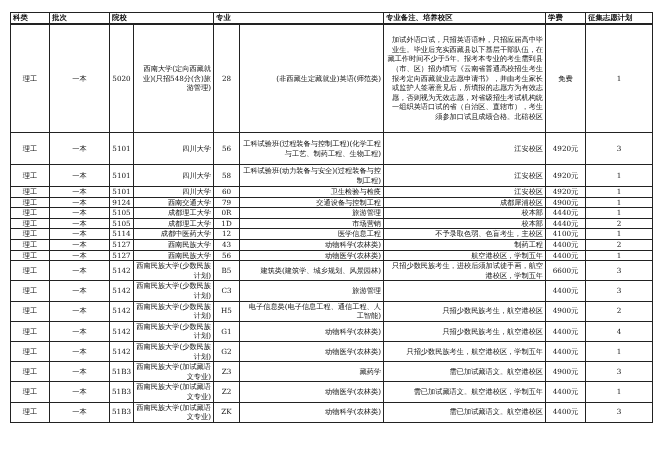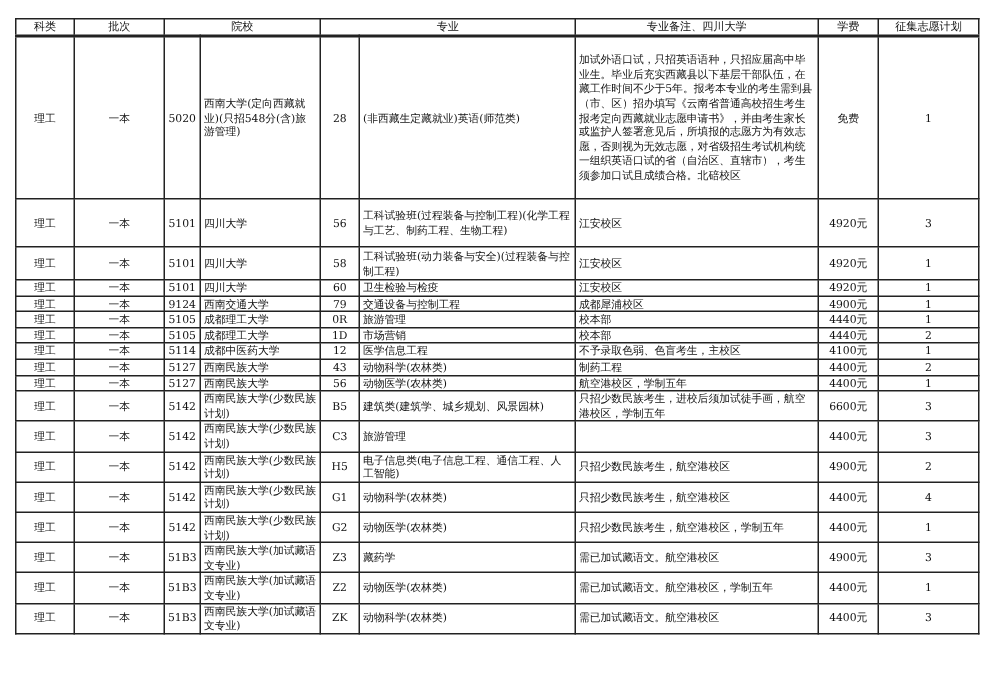--- a/index.html
+++ b/index.html
@@ -2,24 +2,24 @@
 <html><head>
 <meta charset="utf-8">
 <style>
   html, body { margin:0; padding:0; background:#ffffff; }
   body { width:660px; height:465px; position:relative; overflow:hidden;
          font-family: "DejaVu Serif", "Liberation Serif", serif; color:#111; }
   table { position:absolute; left:10px; top:12px; border-collapse:collapse;
           table-layout:fixed; width:642px; }
   td, th { border:1px solid #222; padding:0 2px; font-size:7.2px; line-height:9.6px;
            vertical-align:middle; overflow:hidden; font-weight:normal; }
-  th { height:9px; text-align:center; font-weight:normal; font-size:7.4px; }
+  th { height:9px; text-align:left; font-weight:bold; font-size:7.4px; }
   thead tr { border-bottom:2px solid #222; }
   .c { text-align:center; }
-  .l { text-align:left; }
+  .l { text-align:right; }
   tbody tr.big td { border-bottom:1.5px solid #222; }
 </style>
 </head>
 <body>
 
 <table>
   <colgroup>
     <col style="width:39px">
       <col style="width:60px">
       <col style="width:24px">
@@ -29,21 +29,21 @@
       <col style="width:162px">
       <col style="width:40px">
       <col style="width:67px">
   </colgroup>
   <thead>
     <tr>
       <th>科类</th>
       <th>批次</th>
       <th colspan="2">院校</th>
       <th colspan="2">专业</th>
-      <th>专业备注、四川大学</th>
+      <th>专业备注、培养校区</th>
       <th>学费</th>
       <th>征集志愿计划</th>
     </tr>
   </thead>
   <tbody id="tbody">
       <tr class="big" style="height: 109px;">
         <td class="c">理工</td>
         <td class="c">一本</td>
         <td class="c">5020</td>
         <td class="l">西南大学(定向西藏就业)(只招548分(含)旅游管理)</td>

